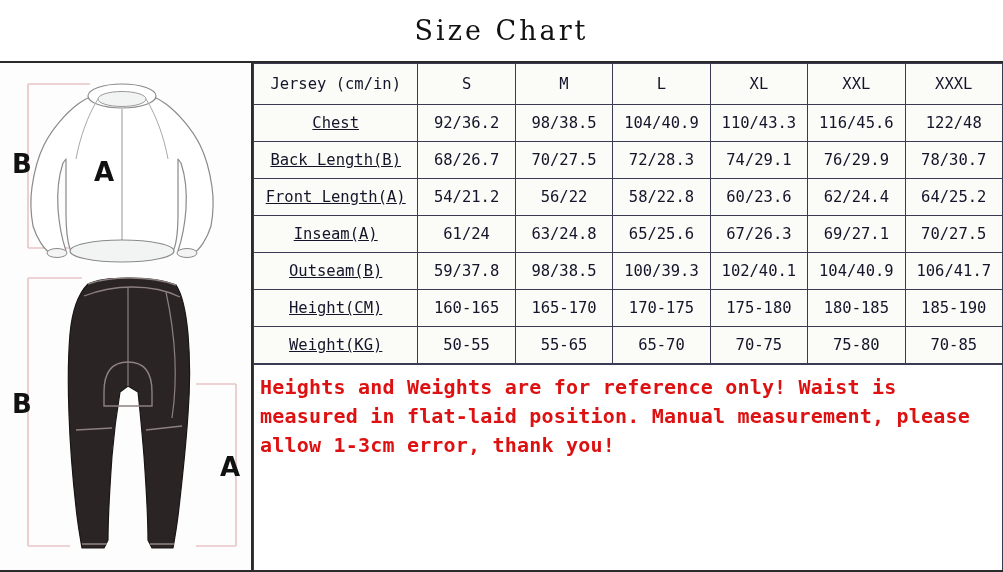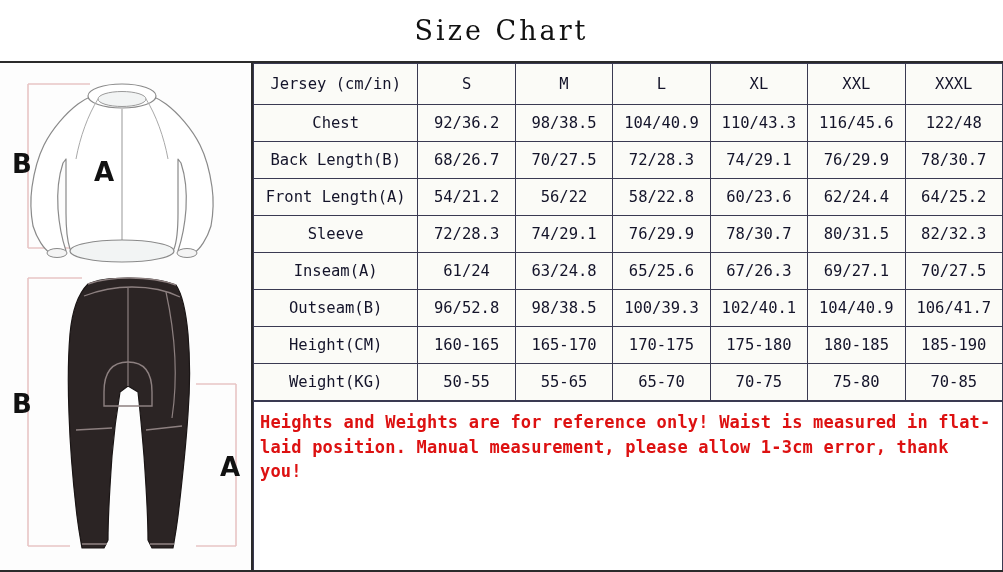--- a/index.html
+++ b/index.html
@@ -99,41 +99,42 @@
     font-size: 15.5px;
     color: #14142a;
     background: #fbfbf7;
     padding: 0 2px;
     white-space: nowrap;
     overflow: hidden;
   }
   td.lbl {
     background: #d4d2f7;
     font-size: 15.5px;
+    text-decoration: underline;
   }
   td.hdr {
     background: #cfccf8;
     font-size: 16px;
   }
   td.tint {
     background: #d8d6fb;
   }
   tr.section-head td { height: 40px; }
 
   
   .note {
     flex: 1 1 auto;
     border-left: 1px solid #3a3a52;
     border-right: 1px solid #3a3a52;
     border-top: 1px solid #3a3a52;
     box-sizing: border-box;
     background: #ffffff;
     padding: 8px 6px 4px 6px;
     font-family: "DejaVu Sans Mono", "Liberation Mono", monospace;
-    font-size: 17px;
+    font-size: 20px;
     line-height: 1.45;
     color: #dd1111;
     font-weight: bold;
     letter-spacing: 0.2px;
   }
 </style>
 </head>
 <body>
 
 <div id="page">
@@ -267,45 +268,36 @@
           <tr>
             <td class="lbl">Front Length(A)</td>
             <td>54/21.2</td>
             <td>56/22</td>
             <td>58/22.8</td>
             <td>60/23.6</td>
             <td>62/24.4</td>
             <td>64/25.2</td>
           </tr>
 
-          <tr>
-            <td class="lbl">Sleeve</td>
-            <td>72/28.3</td>
-            <td>74/29.1</td>
-            <td>76/29.9</td>
-            <td>78/30.7</td>
-            <td>80/31.5</td>
-            <td>82/32.3</td>
-          </tr>
 
 
 
           <tr>
             <td class="lbl">Inseam(A)</td>
             <td>61/24</td>
             <td>63/24.8</td>
             <td>65/25.6</td>
             <td>67/26.3</td>
             <td>69/27.1</td>
             <td>70/27.5</td>
           </tr>
 
           <tr>
             <td class="lbl">Outseam(B)</td>
-            <td>96/52.8</td>
+            <td>59/37.8</td>
             <td>98/38.5</td>
             <td>100/39.3</td>
             <td>102/40.1</td>
             <td>104/40.9</td>
             <td>106/41.7</td>
           </tr>
 
           <tr>
             <td class="lbl">Height(CM)</td>
             <td class="tint">160-165</td>

